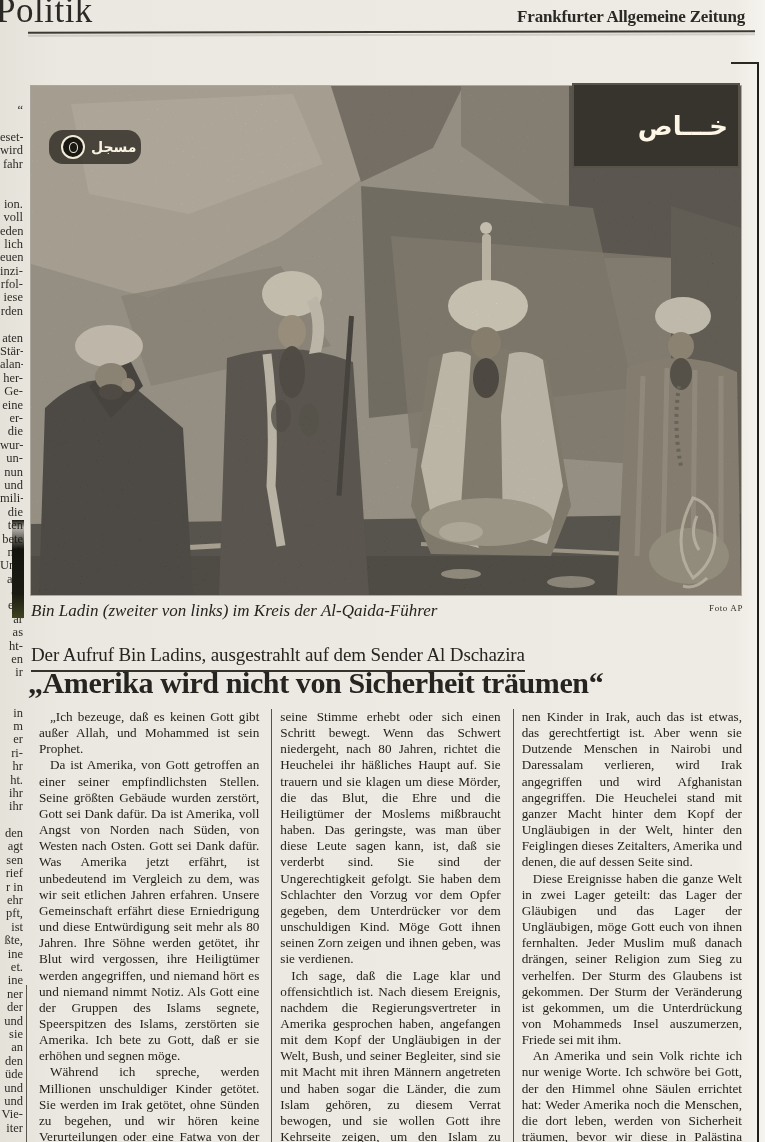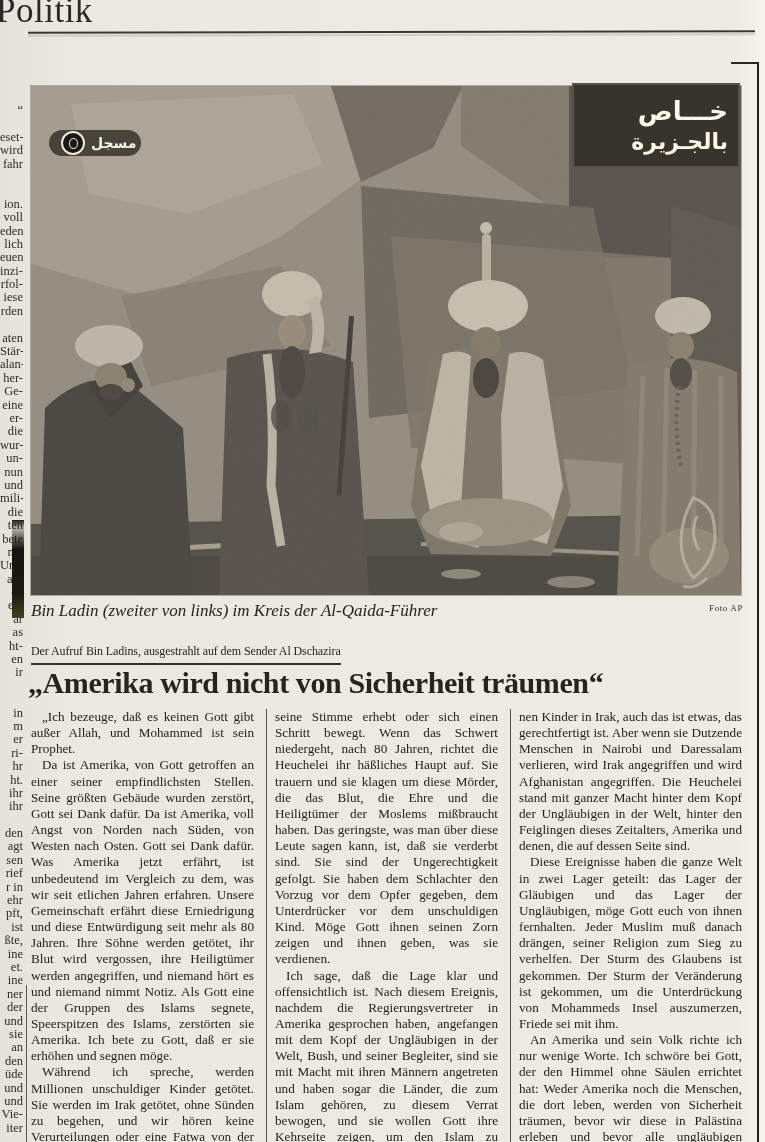--- a/index.html
+++ b/index.html
@@ -17,61 +17,62 @@
   
   .margin-col{position:absolute;left:0;top:104px;width:23px;overflow:hidden;
               font-size:12.5px;line-height:13.4px;text-align:right;color:#2e2b27;}
   .frag{height:13.4px;white-space:nowrap;overflow:hidden;}
   .margin-shadow{position:absolute;left:12px;top:520px;width:12px;height:98px;
                  background:linear-gradient(#181711,#21201840 8%,#14130e 30%,#1b1a12 75%,#3e441f);}
   
   .photo{position:absolute;left:30px;top:85px;width:710px;height:509px;
          border:1px solid rgba(90,85,74,.45);filter:sepia(.12) contrast(.96) brightness(1.02);}
   .photo svg{display:block;width:100%;height:100%;}
-  .badge-recorded{position:absolute;left:18px;top:44px;height:26px;display:flex;align-items:center;gap:6px;
+  .badge-recorded{position:absolute;left:18px;top:44px;height:34px;display:flex;align-items:center;gap:6px;
                   background:rgba(38,36,30,.78);border-radius:14px;padding:0 4px 0 12px;
                   font-family:"DejaVu Sans",sans-serif;font-weight:bold;font-size:14px;color:#efece2;direction:rtl;}
   .rec-circle{width:20px;height:20px;border-radius:50%;background:#15130e;border:2px solid #e9e5d9;
               display:flex;align-items:center;justify-content:center;}
   .rec-dot{width:7px;height:9px;border-radius:50%;border:1.5px solid #e9e5d9;}
   .badge-exclusive{position:absolute;right:1px;top:-3px;width:168px;height:85px;
                    background:#312f28;border:2px solid #514e44;box-sizing:border-box;
                    display:flex;flex-direction:column;justify-content:center;padding:2px 10px;
                    font-family:"DejaVu Sans",sans-serif;font-weight:bold;color:#f3f0e6;
                    direction:rtl;}
   .badge-exclusive .l1{font-size:26px;line-height:32px;letter-spacing:1px;}
   .badge-exclusive .l2{font-size:22px;line-height:30px;}
   
   .caption-row{position:absolute;top:601px;left:31px;right:16px;height:22px;}
   .photo-caption{position:absolute;left:0;top:0;font-style:italic;font-size:17px;color:#26241f;}
   .photo-credit{position:absolute;right:6px;top:2px;font-size:9px;letter-spacing:.6px;color:#33302a;}
   
-  .kicker{position:absolute;top:644px;left:31px;font-size:12px;color:#26241f;
+  .kicker{position:absolute;top:644px;left:31px;font-size:19px;color:#26241f;
           border-bottom:2px solid #35322b;padding-bottom:4px;letter-spacing:-.1px;}
   .headline{position:absolute;top:666px;left:28px;font-size:30px;font-weight:bold;color:#262420;
             letter-spacing:-.4px;white-space:nowrap;}
   
   .columns{position:absolute;top:709px;left:31px;width:711px;bottom:0;overflow:hidden;
            display:flex;color:#25221d;}
-  .col{flex:1;font-size:13.2px;line-height:16.15px;text-align:justify;}
+  .col{flex:1;font-size:13.2px;line-height:16.15px;text-align:justify;margin-left:8px;}
   .col + .col{border-left:1px solid #55524a;margin-left:12px;padding-left:8px;}
   .para{margin:0;}
   .ind{text-indent:11px;}
   .col-edge-rule{position:absolute;left:26px;top:985px;bottom:0;width:1px;background:#5a564d;}
   
   .edge-rule{position:absolute;right:6px;top:62px;bottom:0;width:2px;background:#211f1a;}
   .edge-tick{position:absolute;right:6px;top:62px;width:28px;height:1.5px;background:#2a2822;}
 </style>
 </head>
 <body>
 
 <div class="page">
 
   <div class="masthead">
     <div class="section-title">Politik</div>
+    <div class="paper-name">Frankfurter Allgemeine Zeitung</div>
     <div class="masthead-rule"></div>
   </div>
 
   <div class="margin-col">
 
   <div class="frag">“</div>
       <div class="frag"></div>
       <div class="frag">eset-</div>
       <div class="frag">wird</div>
       <div class="frag">fahr</div>
@@ -230,21 +231,20 @@
       <rect width="710" height="509" filter="url(#gnW)" opacity="0.13"></rect>
     </svg>
     <div class="badge-recorded">
       <span>مسجل</span>
       <span class="rec-circle">
           <span class="rec-dot"></span>
         </span>
     </div>
     <div class="badge-exclusive">
       <div class="l1">خـــاص</div>
-      <div class="l2">بالجـزيرة</div>
     </div>
   </div>
 
   <div class="caption-row">
     <div class="photo-caption">Bin Ladin (zweiter von links) im Kreis der Al-Qaida-Führer</div>
     <div class="photo-credit">Foto AP</div>
   </div>
 
   <div class="kicker">Der Aufruf Bin Ladins, ausgestrahlt auf dem Sender Al Dschazira</div>
   <div class="headline">„Amerika wird nicht von Sicherheit träumen“</div>

